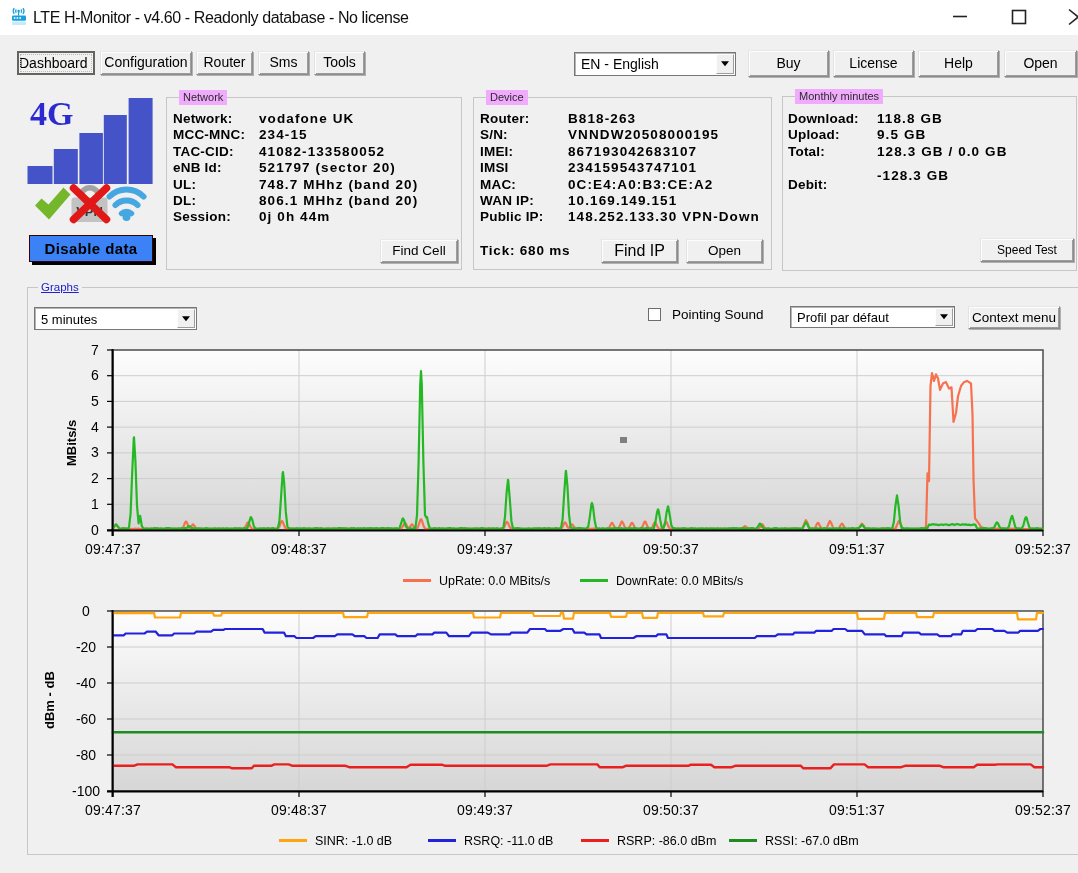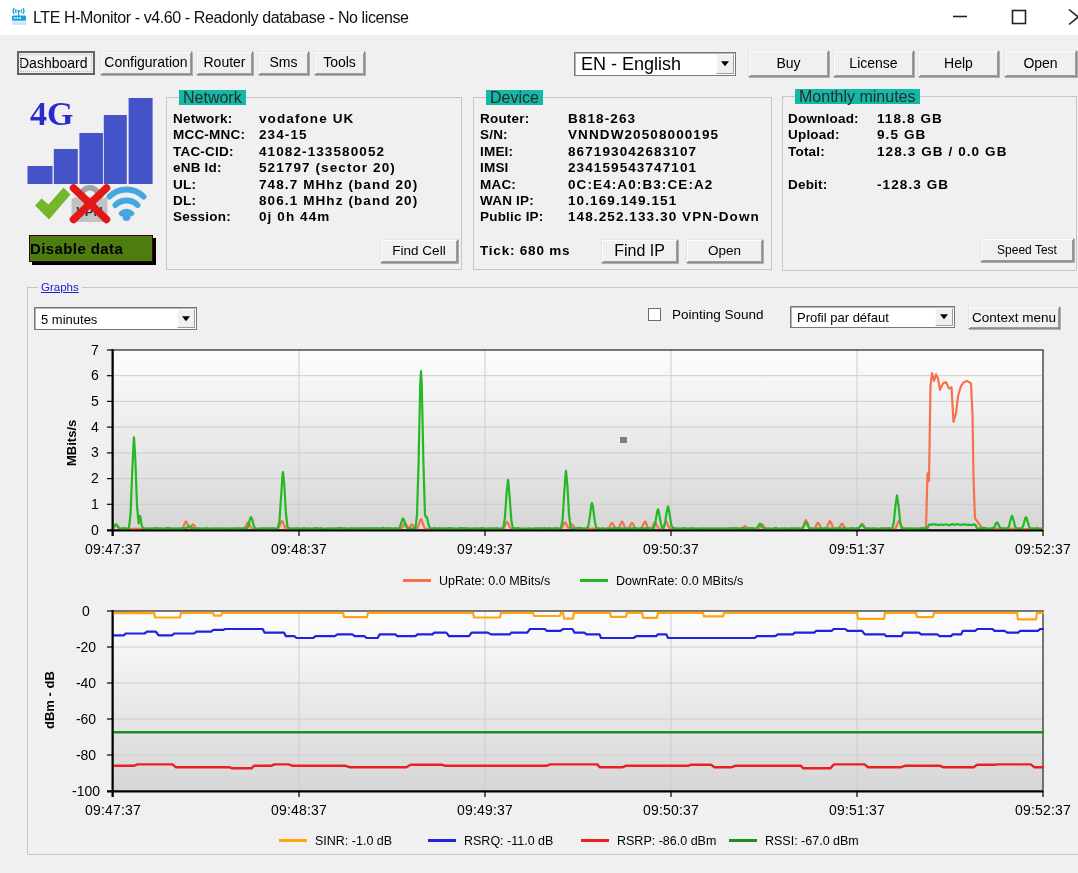--- a/index.html
+++ b/index.html
@@ -5,29 +5,29 @@
 body{background:#f0f0f0;font-family:"Liberation Sans",sans-serif;position:relative}
 .abs{position:absolute}
 .btn{position:absolute;background:#f0f0f0;border:1px solid #8b8b8b;
  border-top-color:#e8e8e8;border-left-color:#e3e3e3;
  box-shadow:inset 1px 1px 0 #fdfdfd,inset -1px -1px 0 #9d9d9d,1px 1px 0 #b0b0b0;
  font-size:14px;color:#000;text-align:center;font-family:"Liberation Sans",sans-serif}
 .btnsel{position:absolute;background:#f1f1f0;border:2px solid #646464;
  outline:1px dotted #bbbbbb;outline-offset:-4px;
  font-size:14px;color:#000;text-align:left}
 .grp{position:absolute;border:1px solid #c6c6c6}
-.grplab{position:absolute;top:-8px;left:12px;background:#14b8a6;padding:0 4px;
- font-size:16px;color:#2b2b2b;line-height:15px}
+.grplab{position:absolute;top:-8px;left:12px;background:#f0abfc;padding:0 4px;
+ font-size:11px;color:#2b2b2b;line-height:15px}
 .row{position:absolute;font-weight:bold;font-size:13.5px;white-space:nowrap;
  letter-spacing:.2px;color:#000}
 .val{letter-spacing:1.1px}
 .combo{position:absolute;background:#fff;border:1px solid #777;
  box-shadow:inset 1px 1px 0 #b5b5b5}
 .combo .txt{position:absolute;left:6px;top:50%;transform:translateY(-50%);
- font-size:18px;color:#000;white-space:nowrap}
+ font-size:14px;color:#000;white-space:nowrap}
 .combo .arrowbox{position:absolute;right:1px;top:1px;bottom:1px;width:18px;
  background:#f0f0f0;border:1px solid #9d9d9d;border-top-color:#fdfdfd;
  border-left-color:#fdfdfd}
 .combo .arrowbox:after{content:"";position:absolute;left:50%;top:50%;
  transform:translate(-50%,-30%);border:4px solid transparent;border-top:5px solid #000}
 .leg{position:absolute;font-size:12.5px;color:#000000;white-space:nowrap}
 .dash{display:inline-block;width:28px;height:3px;vertical-align:middle;
  margin-right:8px;margin-top:-2px}
 </style></head><body>
 <div class="abs" style="left:0;top:0;width:1078px;height:35px;background:#ffffff"></div>
@@ -85,22 +85,22 @@
 <line x1="46.5" y1="93" x2="79.5" y2="124.5"></line>
       <line x1="79.5" y1="93" x2="46.5" y2="124.5"></line>
 </g>
 <g fill="none" stroke="#45a7e2" stroke-linecap="round">
 <path d="M82.5 101.5 a24 24 0 0 1 34 0" stroke-width="6"></path>
 <path d="M88.5 110 a15.5 15.5 0 0 1 22 0" stroke-width="6"></path>
 <path d="M94.5 118.5 a7.5 7.5 0 0 1 10 0" stroke-width="5.5"></path>
 </g>
 <circle cx="99.5" cy="122" r="4" fill="#45a7e2"></circle>
 </svg>
-<div class="abs" style="left:29px;top:235px;width:124px;height:27px;background:#4d7c0f;border:1px solid #3c0000;box-shadow:3px 3px 0 #000;
- text-align:left;line-height:25px;font-size:15px;font-weight:bold;letter-spacing:.4px;color:#000">Disable data</div>
+<div class="abs" style="left:29px;top:235px;width:124px;height:27px;background:#3b82f6;border:1px solid #3c0000;box-shadow:3px 3px 0 #000;
+ text-align:center;line-height:25px;font-size:15px;font-weight:bold;letter-spacing:.4px;color:#000">Disable data</div>
 <div class="grp" style="left:166px;top:97px;width:296px;height:173px">
     <span class="grplab">Network</span>
   </div>
 <div class="row" style="left:173px;top:111px">Network:</div>
 <div class="row val" style="left:259px;top:111px">vodafone UK</div>
 <div class="row" style="left:173px;top:127px">MCC-MNC:</div>
 <div class="row val" style="left:259px;top:127px">234-15</div>
 <div class="row" style="left:173px;top:144px">TAC-CID:</div>
 <div class="row val" style="left:259px;top:144px">41082-133580052</div>
 <div class="row" style="left:173px;top:160px">eNB Id:</div>
@@ -135,21 +135,21 @@
 <div class="grp" style="left:782px;top:96px;width:295px;height:175px">
     <span class="grplab">Monthly minutes</span>
   </div>
 <div class="row" style="left:788px;top:111px">Download:</div>
 <div class="row val" style="left:877px;top:111px">118.8 GB</div>
 <div class="row" style="left:788px;top:127px">Upload:</div>
 <div class="row val" style="left:877px;top:127px">9.5 GB</div>
 <div class="row" style="left:788px;top:144px">Total:</div>
 <div class="row val" style="left:877px;top:144px">128.3 GB / 0.0 GB</div>
 <div class="row" style="left:788px;top:177px">Debit:</div>
-<div class="row val" style="left:877px;top:177px">-128.3 GB</div>
+<div class="row val" style="left:877px;top:168px">-128.3 GB</div>
 <div class="btn" style="left:980px;top:238px;width:94px;height:24px;line-height:22px;font-size:12px">Speed Test</div>
 <div class="grp" style="left:27px;top:287px;width:1058px;height:568px"></div>
 <div class="abs" style="left:38px;top:281px;background:#f0f0f0;padding:0 3px;font-size:11.5px;color:#2020d0;text-decoration:underline">Graphs</div>
 <div class="combo" style="left:34px;top:307px;width:163px;height:23px">
 <span class="txt" style="font-size:13px">5 minutes</span>
     <span class="arrowbox"></span>
   </div>
 <div class="abs" style="left:648px;top:308px;width:13px;height:13px;background:#fff;border:1px solid #6d6d6d"></div>
 <div class="abs" style="left:672px;top:307px;font-size:13.5px;color:#000">Pointing Sound</div>
 <div class="combo" style="left:790px;top:306px;width:165px;height:22px">

